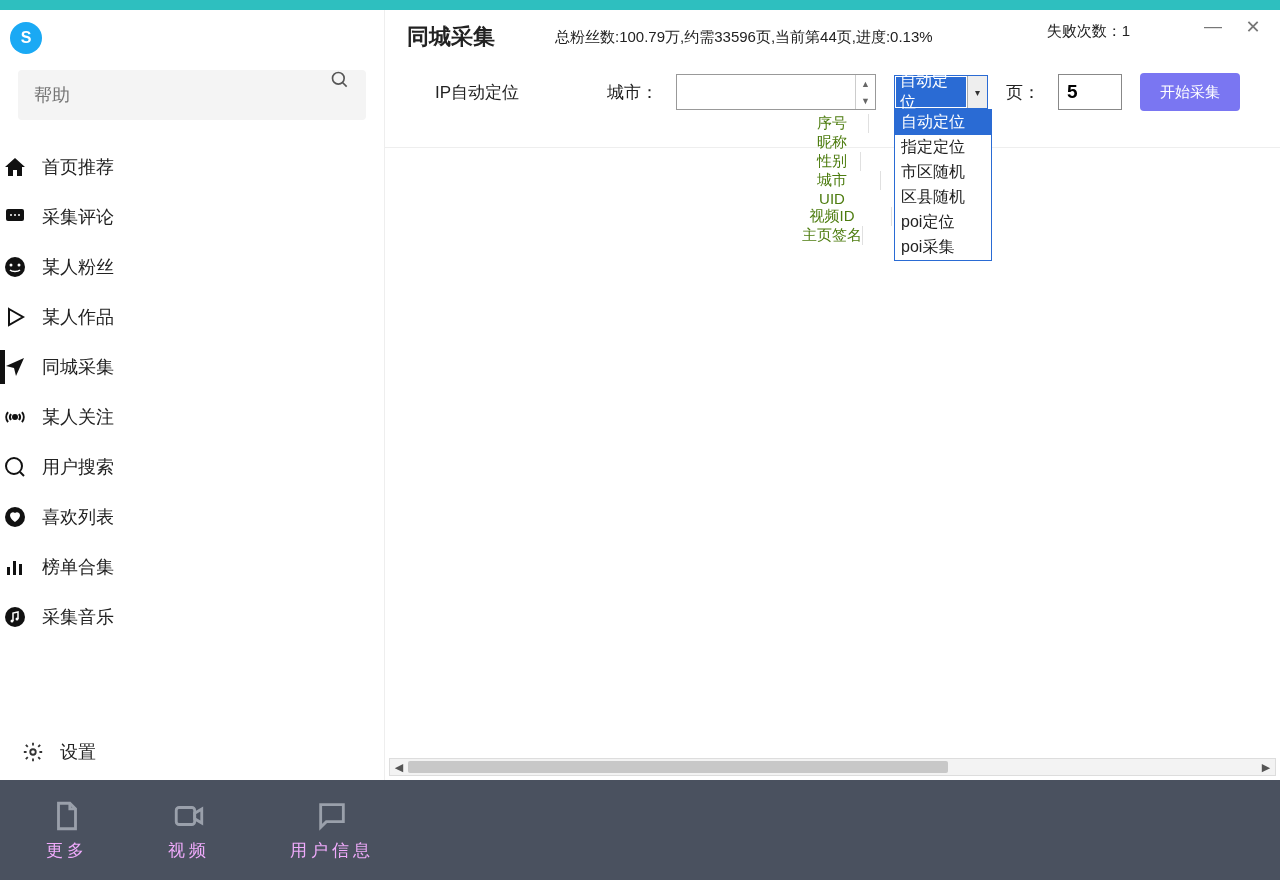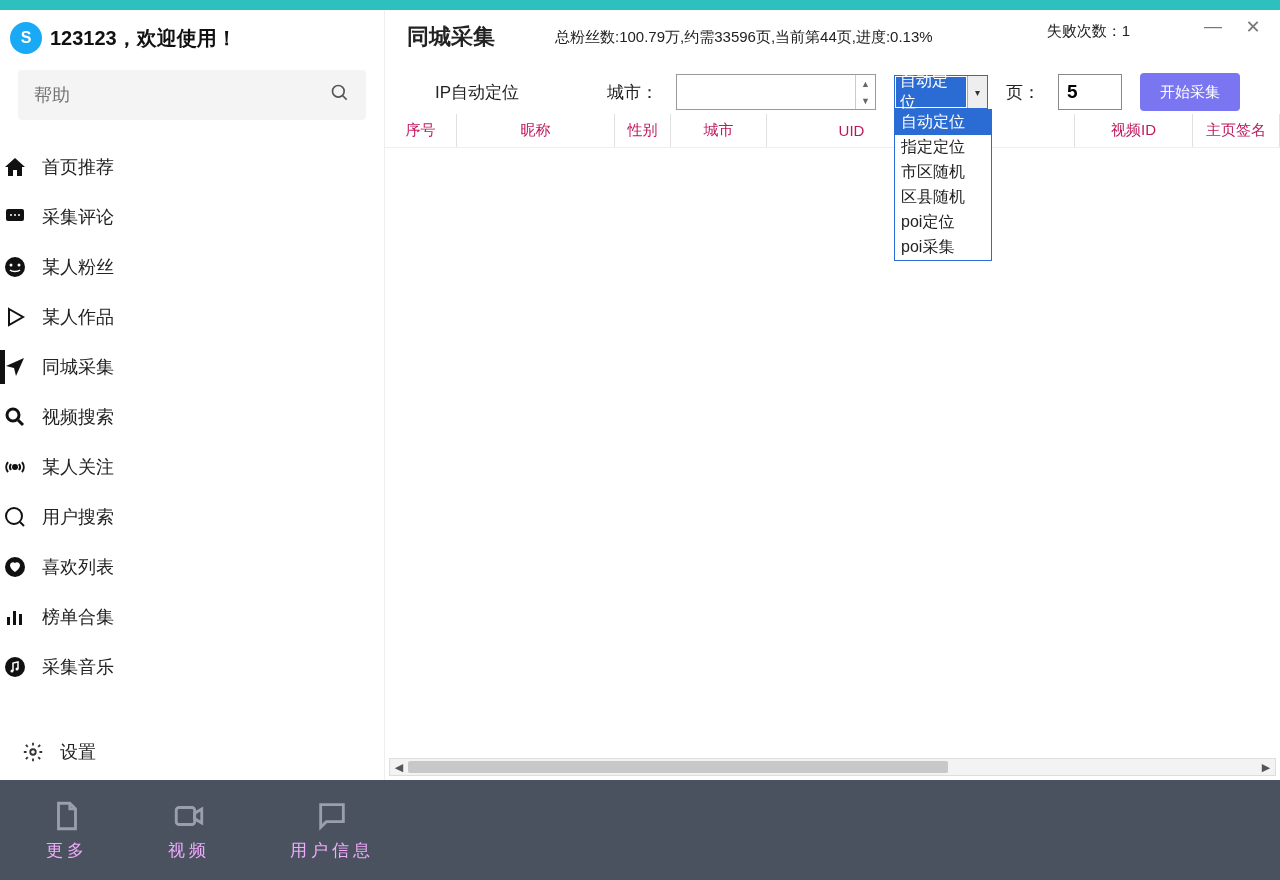--- a/index.html
+++ b/index.html
@@ -3,21 +3,21 @@
 <meta charset="utf-8">
 <style>
 * { box-sizing: border-box; margin: 0; padding: 0; }
 html, body { width: 1280px; height: 880px; font-family: "Microsoft YaHei", Arial, sans-serif; overflow: hidden; background: #fff; }
 .titlebar { height: 10px; background: #2ebfbf; width: 100%; }
 .app { display: flex; height: 770px; width: 100%; }
 .sidebar { width: 385px; background: #fff; position: relative; border-right: 1px solid #eee; }
 .side-top { display:flex; align-items:center; padding: 12px 10px 8px 10px; }
 .logo { width:32px; height:32px; border-radius:50%; background:#1aa9f4; position:relative; margin-right:8px; display:flex; align-items:center; justify-content:center; color:#fff; font-weight:bold; }
 .welcome { font-size: 20px; font-weight: 700; color:#111; }
-.searchbox { margin: 8px 18px 18px 18px; height:50px; background:#f4f4f4; border-radius:4px; display:flex; align-items:center; padding:0 16px; justify-content:space-between; }
+.searchbox { margin: 8px 18px 18px 18px; height:50px; background:#f4f4f4; border-radius:4px; display:flex; padding:0 16px; justify-content:space-between; }
 .searchbox input { border:none; background:transparent; font-size:18px; color:#888; width: 260px; outline:none; }
 .searchbox .sicon { font-size:20px; color:#555; }
 .nav { padding-top: 4px; }
 .nav-item { display:flex; align-items:center; height:50px; padding-left:0; font-size:18px; color:#222; cursor:pointer; position:relative; }
 .nav-item.active { font-weight:500; }
 .nav-item.active::before { content:""; position:absolute; left:0; top:8px; bottom:8px; width:5px; background:#111; }
 .nav-item .nicon { width:30px; display:flex; align-items:center; justify-content:center; margin-right:12px; color:#111; }
 .nav-item .nicon svg { width:24px; height:24px; }
 .settings-row { position:absolute; bottom:0; left:0; right:0; height:56px; display:flex; align-items:center; padding-left:18px; font-size:18px; color:#222; }
 .settings-row .nicon { width:30px; display:flex; align-items:center; justify-content:center; margin-right:12px; }
@@ -37,21 +37,21 @@
 .city-spin div { flex:1; display:flex; align-items:center; justify-content:center; font-size:9px; color:#666; }
 .combo { width:94px; height:34px; border:1px solid #2a6bd4; display:flex; align-items:center; position:relative; }
 .combo-val { flex:1; padding:0 4px; font-size:16px; background:#2a6bd4; color:#fff; margin:1px; height:calc(100% - 2px); display:flex; align-items:center; }
 .combo-btn { width:20px; height:100%; display:flex; align-items:center; justify-content:center; font-size:10px; color:#333; border-left:1px solid #aaa; background:#eee; }
 .dropdown { position:absolute; left:-1px; top:33px; width:98px; border:1px solid #2a6bd4; background:#fff; z-index:10; }
 .dropdown div { padding:2px 6px; font-size:16px; color:#222; cursor:pointer; }
 .dropdown div.sel { background:#2a6bd4; color:#fff; }
 .page-input { width:64px; height:36px; border:1px solid #888; font-size:19px; font-weight:700; padding:0 8px; }
 .start-btn { height:38px; background:#7a76f2; color:#fff; border:none; border-radius:4px; padding:0 20px; font-size:15px; cursor:pointer; }
 
-.thead { display:flex; height:34px; border-bottom:1px solid #eee; align-items:center; font-size:15px; color:#be185d; }
+.thead { display:flex; height:34px; border-bottom:1px solid #eee; align-items:center; font-size:15px; color:#4d7c0f;flex-direction:column; }
 .thead div { border-right:1px solid #e0e0e0; height:100%; display:flex; align-items:center; justify-content:center; }
 .col1{width:72px;} .col2{width:158px;} .col3{width:56px;} .col4{width:96px;} .col5{width:170px;} .col6{width:138px;} .col7{width:118px;} .col8{flex:1; border-right:none;}
 
 .hscroll { position:absolute; left:4px; right:4px; bottom:4px; height:18px; background:#f3f3f3; border:1px solid #ddd; display:flex; align-items:center; }
 .hscroll .arrow { width:18px; height:100%; display:flex; align-items:center; justify-content:center; font-size:11px; color:#555; }
 .hscroll .track { flex:1; height:100%; position:relative; }
 .hscroll .thumb { position:absolute; left:0; top:2px; bottom:2px; width:540px; background:#c8c8c8; border-radius:2px; }
 
 .bottombar { height:100px; background:#4a515f; display:flex; align-items:center; padding-left:46px; gap:80px; }
 .bitem { display:flex; flex-direction:column; align-items:center; color:#f0abfc; font-size:17px; gap:6px; cursor:pointer; letter-spacing:4px; }
@@ -59,21 +59,20 @@
 </style>
 </head>
 <body>
 
 <div class="titlebar"></div>
 
 <div class="app">
   <div class="sidebar">
     <div class="side-top">
       <div class="logo">S</div>
-      <div class="welcome">123123，欢迎使用！</div>
     </div>
     <div class="searchbox">
       <input placeholder="帮助" style="">
       <span class="sicon">
         <svg viewBox="0 0 24 24" width="20" height="20" fill="none" stroke="#555" stroke-width="2">
             <circle cx="10" cy="10" r="7"></circle>
             <line x1="20" y1="20" x2="15" y2="15"></line>
           </svg>
       </span>
     </div>
@@ -117,29 +116,20 @@
           </span>
         <span>某人作品</span>
       </div>
       <div class="nav-item active">
         <span class="nicon">
             <svg viewBox="0 0 24 24" fill="#111">
               <path d="M3 11l18-8-8 18-2-8z"></path>
             </svg>
           </span>
         <span>同城采集</span>
-      </div>
-      <div class="nav-item">
-        <span class="nicon">
-            <svg viewBox="0 0 24 24" fill="none" stroke="#111" stroke-width="3">
-              <circle cx="10" cy="10" r="6"></circle>
-              <line x1="20" y1="20" x2="15" y2="15"></line>
-            </svg>
-          </span>
-        <span>视频搜索</span>
       </div>
       <div class="nav-item">
         <span class="nicon">
             <svg viewBox="0 0 24 24" fill="none" stroke="#111" stroke-width="2">
               <path d="M5 7a8 8 0 000 10M19 7a8 8 0 010 10M8 9a5 5 0 000 6M16 9a5 5 0 010 6"></path>
               <path d="M12 10a2 2 0 100 4 2 2 0 000-4z" fill="#111"></path>
             </svg>
           </span>
         <span>某人关注</span>
       </div>

